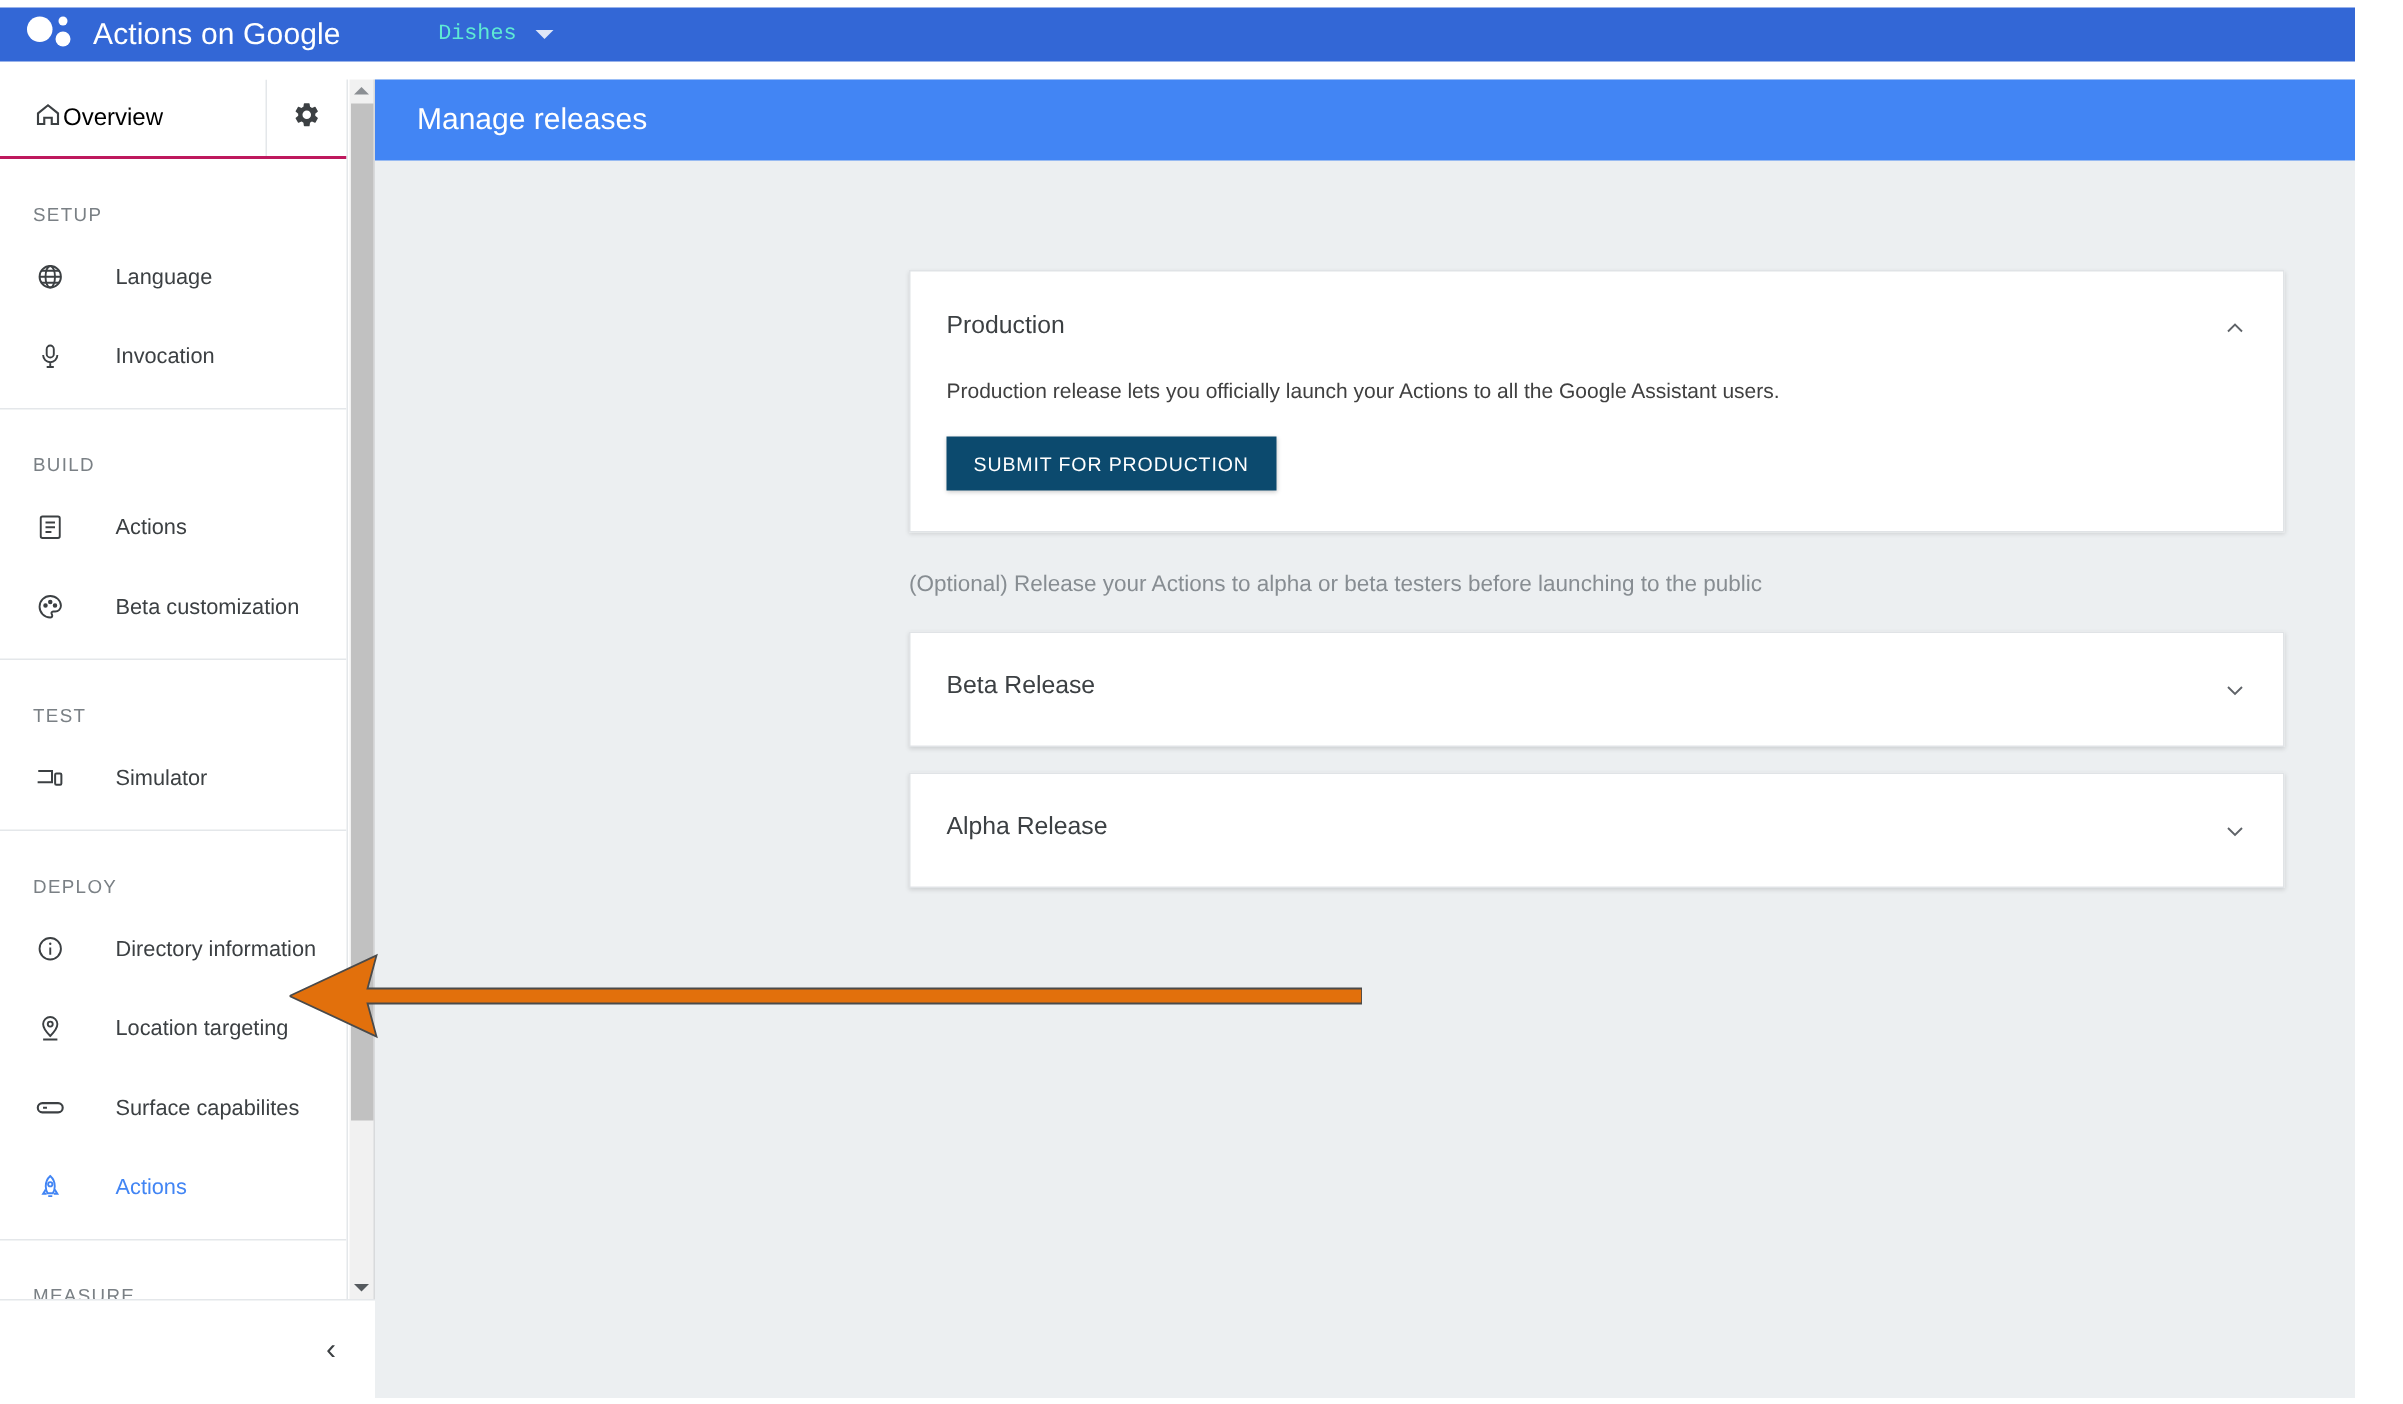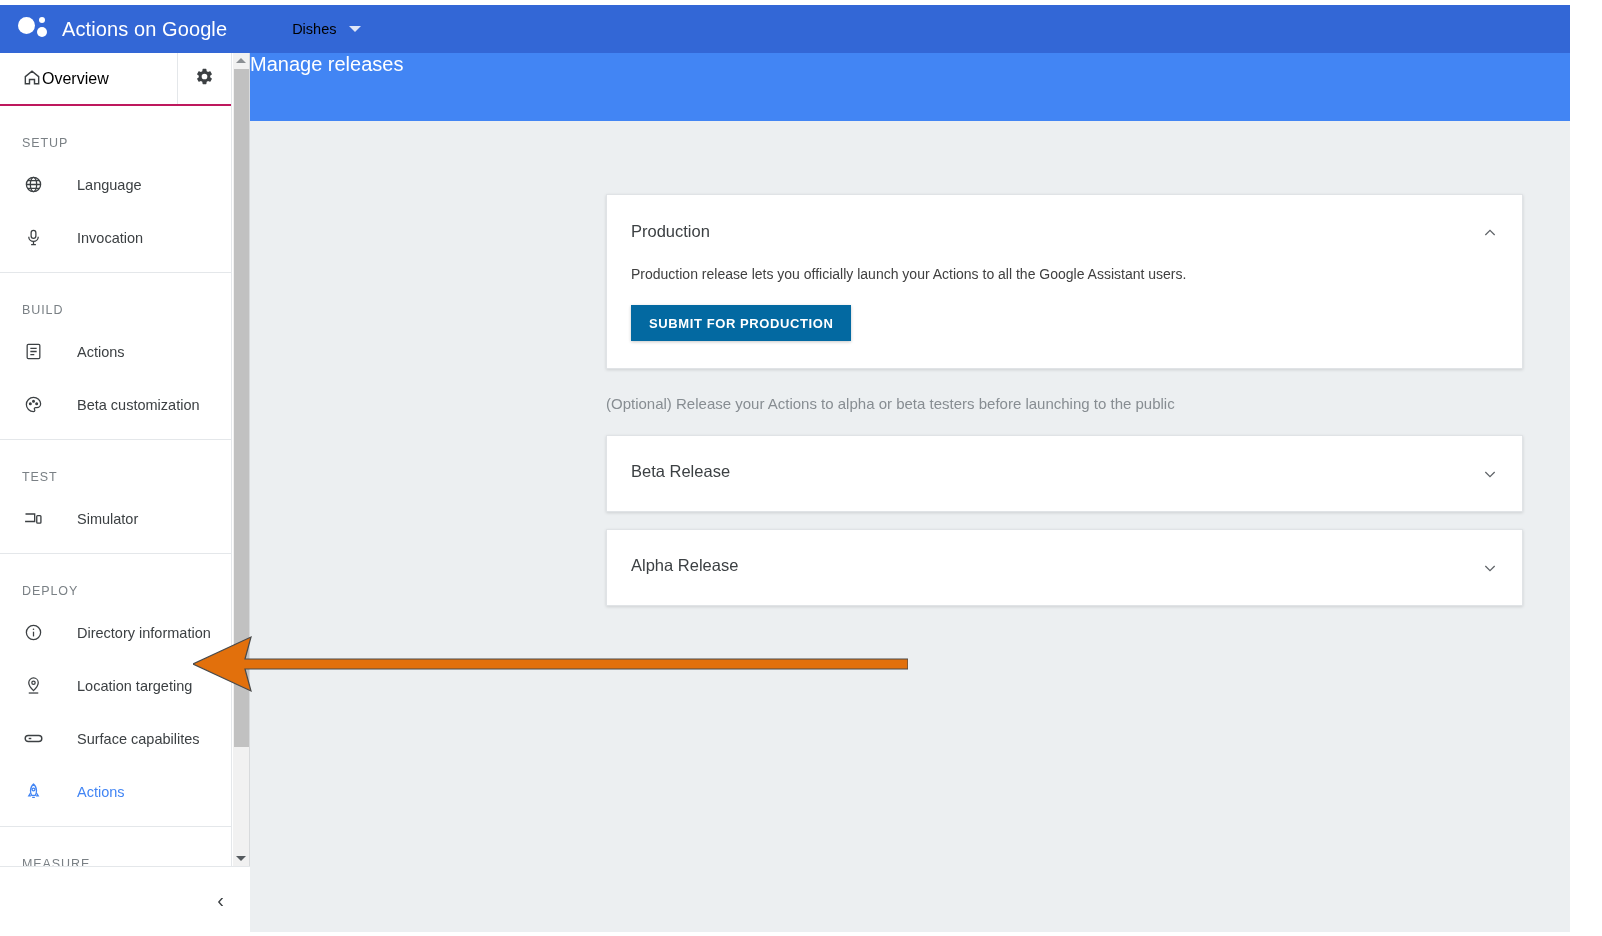--- a/index.html
+++ b/index.html
@@ -14,21 +14,21 @@
     position: relative;
     width: 1602px;
     height: 936px;
     background: #ffffff;
   }
 
   
   .topbar {
     position: absolute;
     left: 0; top: 5px;
-    width: 1570px; height: 48px;
+    width: 1570px; height: 36px;
     background: #3367D6;
     display: flex;
     align-items: center;
   }
   .logo-wrap {
     width: 44px; height: 48px;
     position: relative;
     margin-left: 16px;
     flex: 0 0 auto;
   }
@@ -45,22 +45,23 @@
     white-space: nowrap;
   }
   .project-select {
     margin-left: 65px;
     display: flex;
     align-items: center;
     gap: 13px;
     cursor: pointer;
   }
   .project-name {
-    color: #000000;
+    color: #5eead4;
     font-size: 14.5px;
+    font-family: Liberation Mono, monospace;
   }
   .caret-down {
     width: 0; height: 0;
     border-left: 6px solid transparent;
     border-right: 6px solid transparent;
     border-top: 6px solid #dfe6f7;
   }
 
   
   .sidebar {
@@ -177,24 +178,25 @@
   }
 
   
   .main {
     position: absolute;
     left: 250px; top: 53px;
     width: 1320px; height: 883px;
     background: #eceff1;
   }
   .main-header {
-    height: 68px;
+    height: 54px;
     background: #4285F4;
     display: flex;
-    align-items: flex-start;
+    align-items: center;
+    padding-left: 28px;
   }
   .main-header h1 {
     margin: 0;
     font-size: 20px;
     font-weight: 400;
     color: #ffffff;
   }
   .content {
     padding: 0;
     position: relative;
@@ -231,26 +233,26 @@
     position: absolute;
     left: 24px; top: 71px;
     font-size: 14px;
     color: #404040;
   }
   .btn-primary {
     position: absolute;
     left: 24px; top: 110px;
     height: 36px;
     padding: 0 18px;
-    background: #0369a1;
+    background: #0c4a6e;
     color: #ffffff;
     border: none;
     font-family: "Liberation Sans", sans-serif;
     font-size: 13px;
-    font-weight: bold;
+    font-weight: normal;
     letter-spacing: .6px;
     box-shadow: 0 1px 3px rgba(0,0,0,.22);
     cursor: pointer;
   }
   .chev {
     position: absolute;
     right: 24px;
     width: 16px; height: 16px;
     cursor: pointer;
   }

